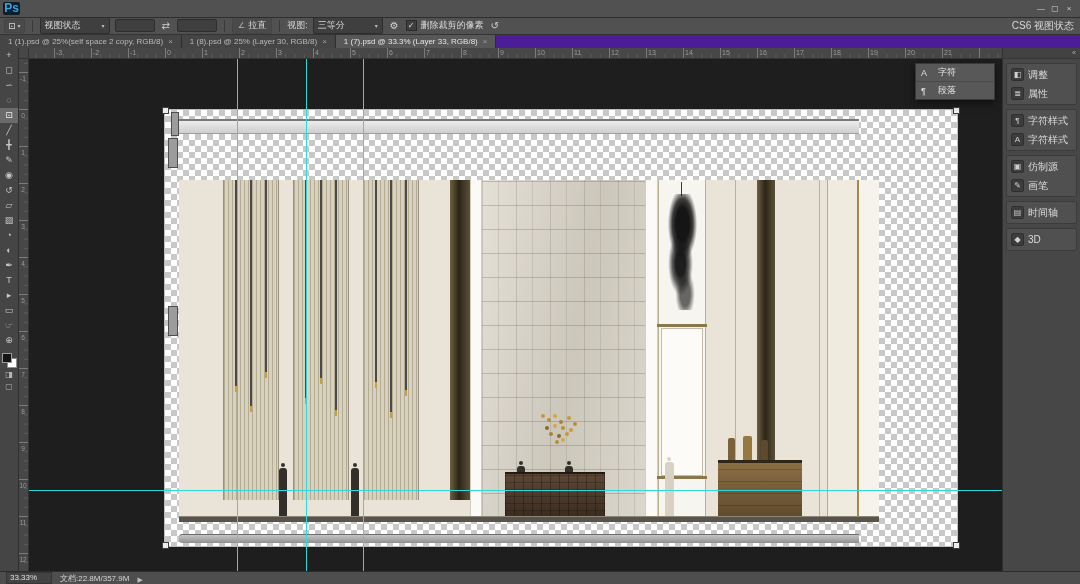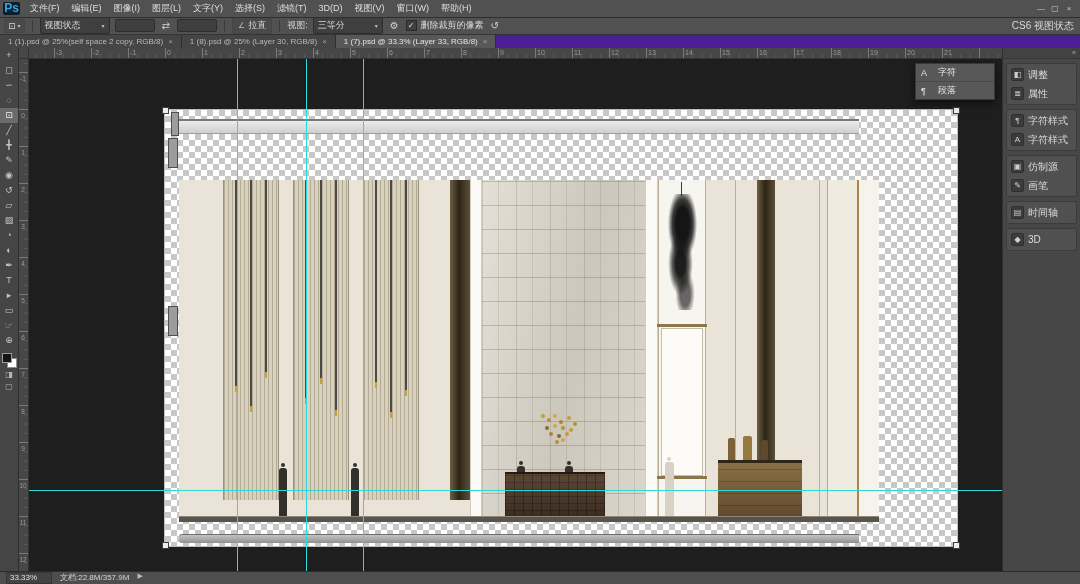--- a/index.html
+++ b/index.html
@@ -109,45 +109,32 @@
   .dock-label{font-size:10px;color:#dcdcdc;white-space:nowrap}
 
   
   .charpanel{position:absolute;right:85px;top:63px;width:78px;background:#585858;border:1px solid #393939;box-shadow:0 3px 8px rgba(0,0,0,.55);z-index:65}
   .cp-row{display:flex;align-items:center;gap:5px;height:17px;padding-left:5px;border-bottom:1px solid #4a4a4a}
   .cp-row:last-child{border-bottom:none}
   .cp-icon{width:12px;font-size:9px;color:#e2e2e2}
   .cp-label{font-size:9px;color:#e2e2e2}
 
   
-  .statusbar{position:absolute;left:0;bottom:0;width:1080px;height:13px;background:#4e4e4e;border-top:1px solid #2c2c2c;display:flex;align-items:flex-start;gap:8px;padding-left:6px;box-sizing:border-box;z-index:70}
+  .statusbar{position:absolute;left:0;bottom:0;width:1080px;height:13px;background:#4e4e4e;border-top:1px solid #2c2c2c;display:flex;align-items:flex-end;gap:8px;padding-left:6px;box-sizing:border-box;z-index:70}
   .status-zoom{font-size:8px;color:#e0e0e0;min-width:38px;background:#434343;border:1px solid #353535;padding:0 3px;height:10px;line-height:10px}
   .status-doc{font-size:8px;color:#d5d5d5}
   .status-arrow{font-size:7px;color:#bdbdbd}
 </style>
 </head>
 <body>
 
 <div id="app">
 
   <div class="menubar">
     <div class="ps-logo">Ps</div>
-    <div id="menu-items" style="display:flex">
-        <div class="menu-item">文件(F)</div>
-        <div class="menu-item">编辑(E)</div>
-        <div class="menu-item">图像(I)</div>
-        <div class="menu-item">图层(L)</div>
-        <div class="menu-item">文字(Y)</div>
-        <div class="menu-item">选择(S)</div>
-        <div class="menu-item">滤镜(T)</div>
-        <div class="menu-item">3D(D)</div>
-        <div class="menu-item">视图(V)</div>
-        <div class="menu-item">窗口(W)</div>
-        <div class="menu-item">帮助(H)</div>
-      </div>
     <div class="win-controls" id="win-controls">
         <div class="win-btn">—</div>
         <div class="win-btn">▢</div>
         <div class="win-btn">×</div>
       </div>
   </div>
 
   <div class="optionsbar">
     <div class="opt-tool">
       <span>⊡</span>

